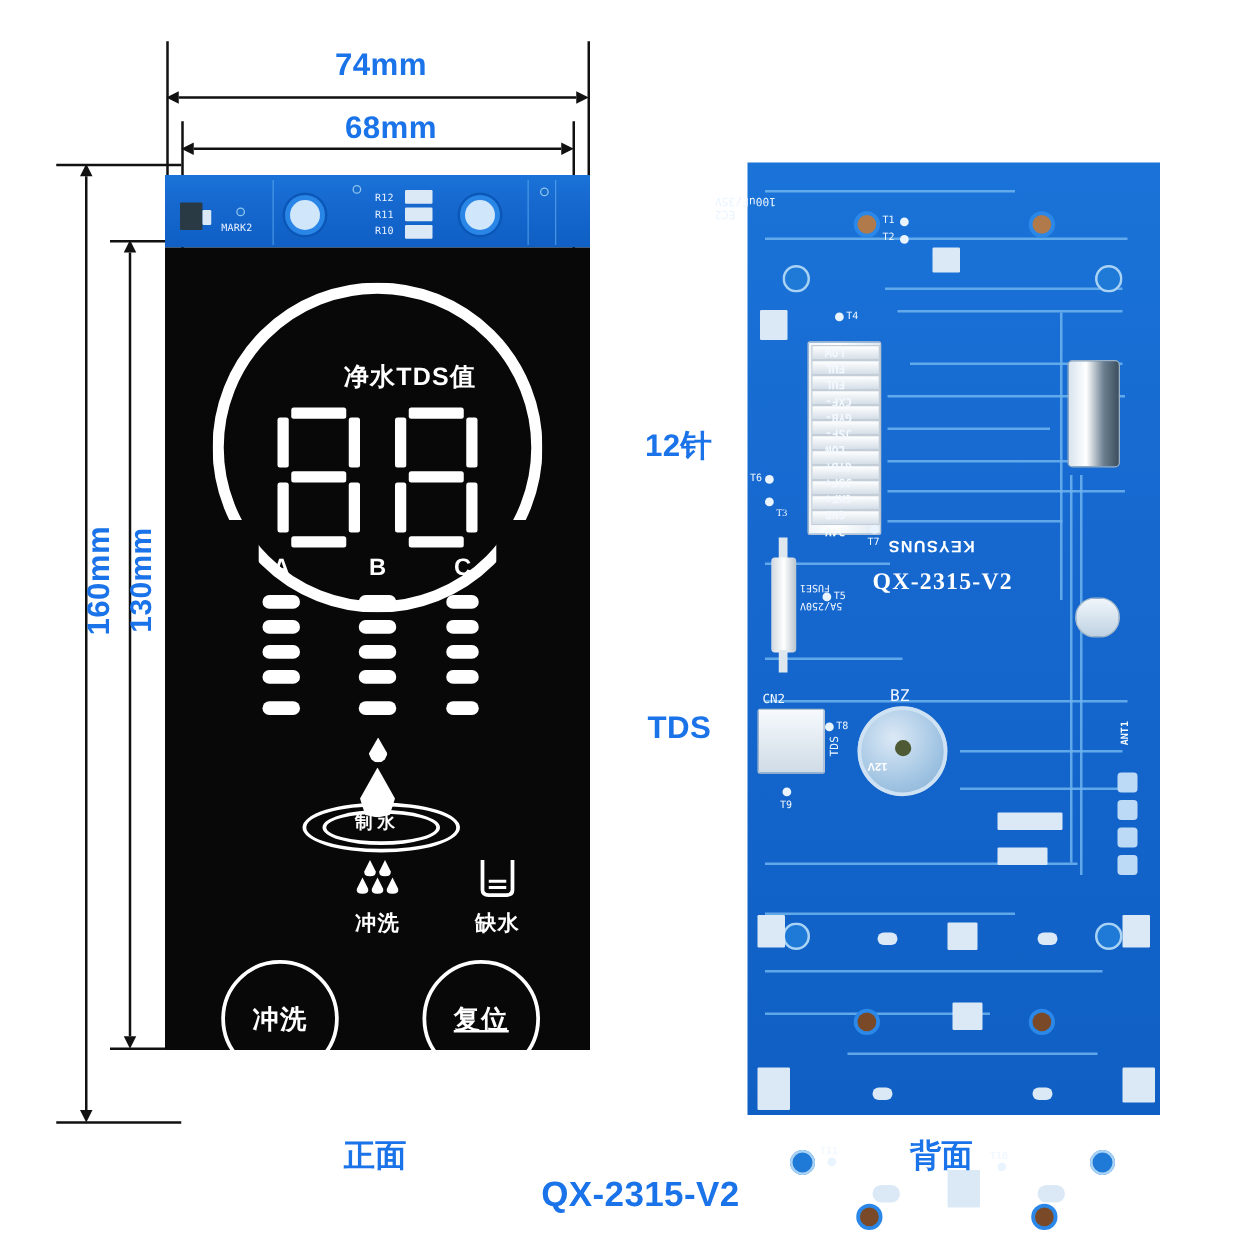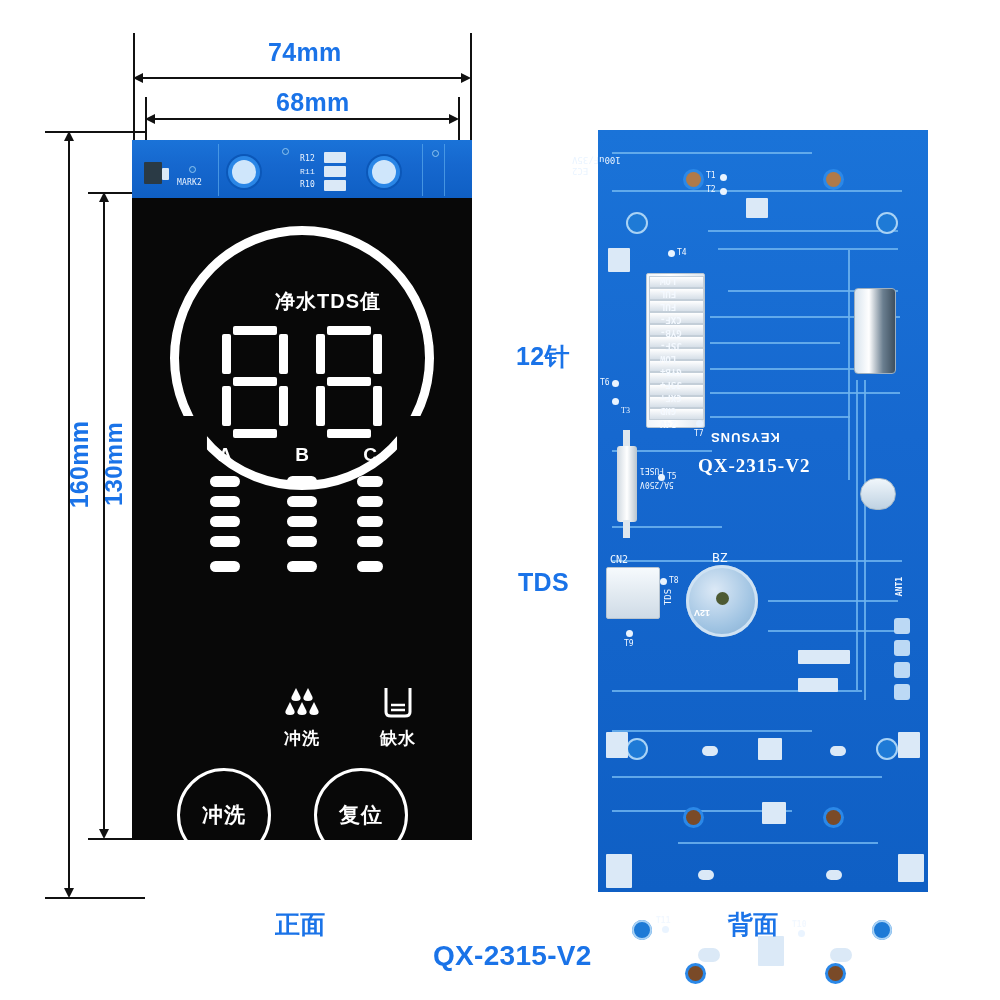--- a/index.html
+++ b/index.html
@@ -186,21 +186,21 @@
 <div class="abs" id="front-board">
 
   <div class="abs pcb-blue" id="front-pcb-top">
     <div class="smd" style="left:12px;top:22px;width:18px;height:22px;background:#2a3a45;"></div>
     <div class="smd" style="left:30px;top:28px;width:7px;height:12px;"></div>
     <div class="via" style="left:57px;top:26px;"></div>
     <div class="silk" style="left:45px;top:38px;">MARK2</div>
     <div class="pad" style="left:100px;top:20px;width:24px;height:24px;"></div>
     <div class="pad" style="left:240px;top:20px;width:24px;height:24px;"></div>
     <div class="silk" style="left:168px;top:14px;">R12</div>
-    <div class="silk" style="left:168px;top:27px;font-family:Liberation Mono, monospace;">R11</div>
+    <div class="silk" style="left:168px;top:27px;">R11</div>
     <div class="silk" style="left:168px;top:40px;">R10</div>
     <div class="smd" style="left:192px;top:12px;width:22px;height:11px;"></div>
     <div class="smd" style="left:192px;top:26px;width:22px;height:11px;"></div>
     <div class="smd" style="left:192px;top:40px;width:22px;height:11px;"></div>
     <div class="trace" style="left:86px;top:4px;width:1px;height:52px;background:#57a5ea;"></div>
     <div class="trace" style="left:290px;top:4px;width:1px;height:52px;background:#57a5ea;"></div>
     <div class="trace" style="left:312px;top:4px;width:1px;height:52px;background:#57a5ea;"></div>
     <div class="via" style="left:150px;top:8px;"></div>
     <div class="via" style="left:300px;top:10px;"></div>
   </div>
@@ -252,20 +252,27 @@
       <div class="abc-col" style="left:215px;top:0;">
         <div class="abc-lbl">C</div>
         <div class="bar" style="width:26px;"></div>
         <div class="bar" style="width:26px;"></div>
         <div class="bar" style="width:26px;"></div>
         <div class="bar" style="width:26px;"></div>
         <div class="bar gap" style="width:26px;"></div>
       </div>
     </div>
 
+    <div class="abs" id="drop-icon">
+      <div class="abs" id="drop-small"></div>
+      <div class="abs" id="drop-big"></div>
+      <div class="ripple" id="rip1"></div>
+      <div class="ripple" id="rip2"></div>
+      <div id="zhishui">制水</div>
+    </div>
 
     <div class="abs" id="status-row">
 
 
       <div class="status-item" style="left:125px;top:0;">
         <div class="ico">
           <svg width="48" height="40" viewBox="0 0 48 40">
             <path d="M18 4 L22.5 13 Q23.5 17 18 17 Q12.5 17 13.5 13 Z" fill="#fff"></path>
             <path d="M30 4 L34.5 13 Q35.5 17 30 17 Q24.5 17 25.5 13 Z" fill="#fff"></path>
             <path d="M12 18 L16.5 27 Q17.5 31 12 31 Q6.5 31 7.5 27 Z" fill="#fff"></path>
@@ -283,21 +290,21 @@
             <line x1="17" y1="21" x2="31" y2="21" stroke="#fff" stroke-width="2.5"></line>
             <line x1="17" y1="26" x2="31" y2="26" stroke="#fff" stroke-width="2.5"></line>
           </svg>
         </div>
         <div class="status-lbl">缺水</div>
       </div>
     </div>
 
     <div class="abs" id="btn-row">
       <div class="rbtn" style="left:45px;top:0;">冲洗</div>
-      <div class="rbtn" style="left:182px;top:0;">复位</div>
+      <div class="rbtn" style="left:206px;top:0;text-decoration:underline;">复位</div>
     </div>
   </div>
 
 </div>
 
 <div class="abs pcb-blue" id="back-board">
 
   <div class="bk-trace" style="left:14px;top:22px;width:200px;"></div>
   <div class="bk-trace" style="left:14px;top:60px;width:290px;"></div>
   <div class="bk-trace" style="left:110px;top:100px;width:190px;"></div>

